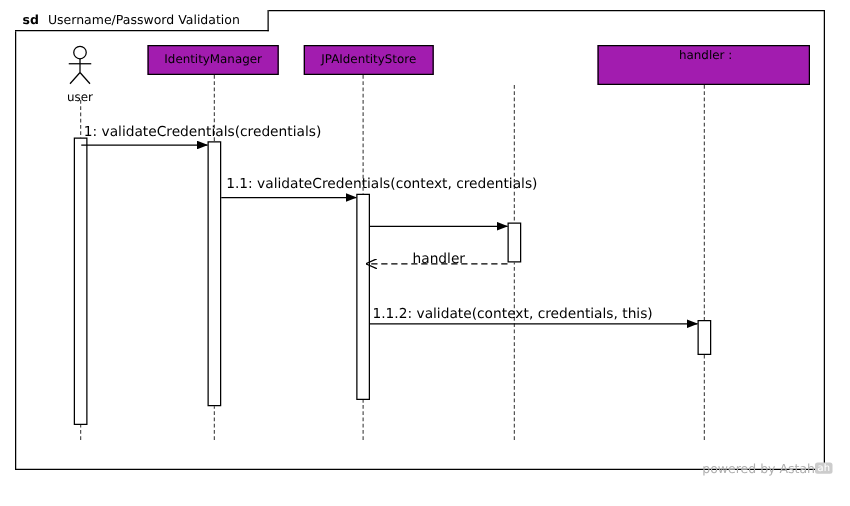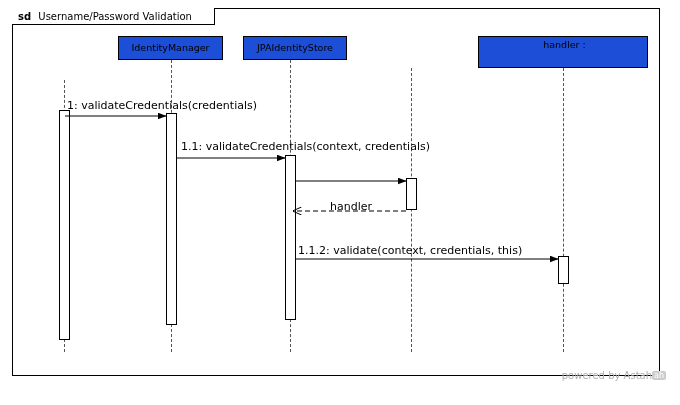--- a/index.html
+++ b/index.html
@@ -46,21 +46,21 @@
     white-space: nowrap;
     border-bottom-right-radius: 0;
   }
   .frame-label .kw {
     font-weight: bold;
   }
   .lifeline-box {
     position: absolute;
     box-sizing: border-box;
     border: 1px solid #000000;
-    background: #1d4ed8;
+    background: #a21caf;
     font-size: 9.5px;
     line-height: 12px;
     color: #000;
     text-align: center;
     display: flex;
     align-items: center;
     justify-content: center;
     padding: 2px 3px;
   }
   .lifeline-box.plain {
@@ -128,20 +128,30 @@
 
 <div id="canvas">
 
   <div class="frame"></div>
 
   <div class="frame-label">
     <span class="kw">sd</span>
     <span style="margin-left:4px;">Username/Password Validation</span>
   </div>
 
+  <div class="actor" style="left:44px; top:36px;">
+    <svg width="40" height="32" viewBox="0 0 40 32">
+      <circle cx="20" cy="6" r="5" fill="#ffffff" stroke="#000000" stroke-width="1"></circle>
+      <line x1="20" y1="11" x2="20" y2="22" stroke="#000000" stroke-width="1"></line>
+      <line x1="11" y1="15" x2="29" y2="15" stroke="#000000" stroke-width="1"></line>
+      <line x1="20" y1="22" x2="12" y2="31" stroke="#000000" stroke-width="1"></line>
+      <line x1="20" y1="22" x2="28" y2="31" stroke="#000000" stroke-width="1"></line>
+    </svg>
+    <div class="actor-label">user</div>
+  </div>
 
   <div class="lifeline-box" style="left:118px; top:36px; width:105px; height:24px;">
     <span>IdentityManager</span>
   </div>
 
   <div class="lifeline-box" style="left:243px; top:36px; width:104px; height:24px;">
     <span>JPAIdentityStore</span>
   </div>
 
 

